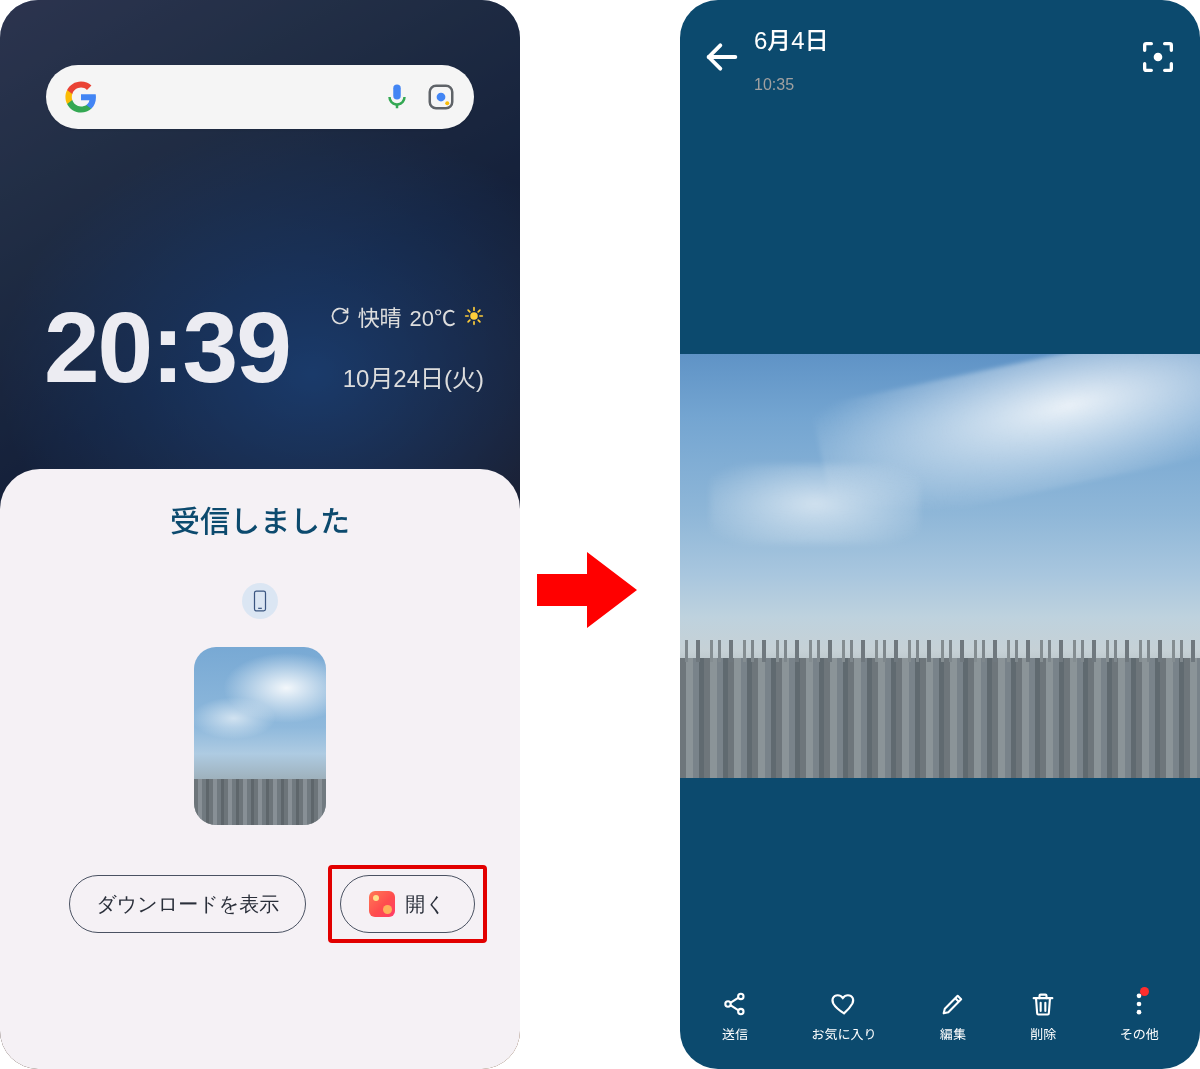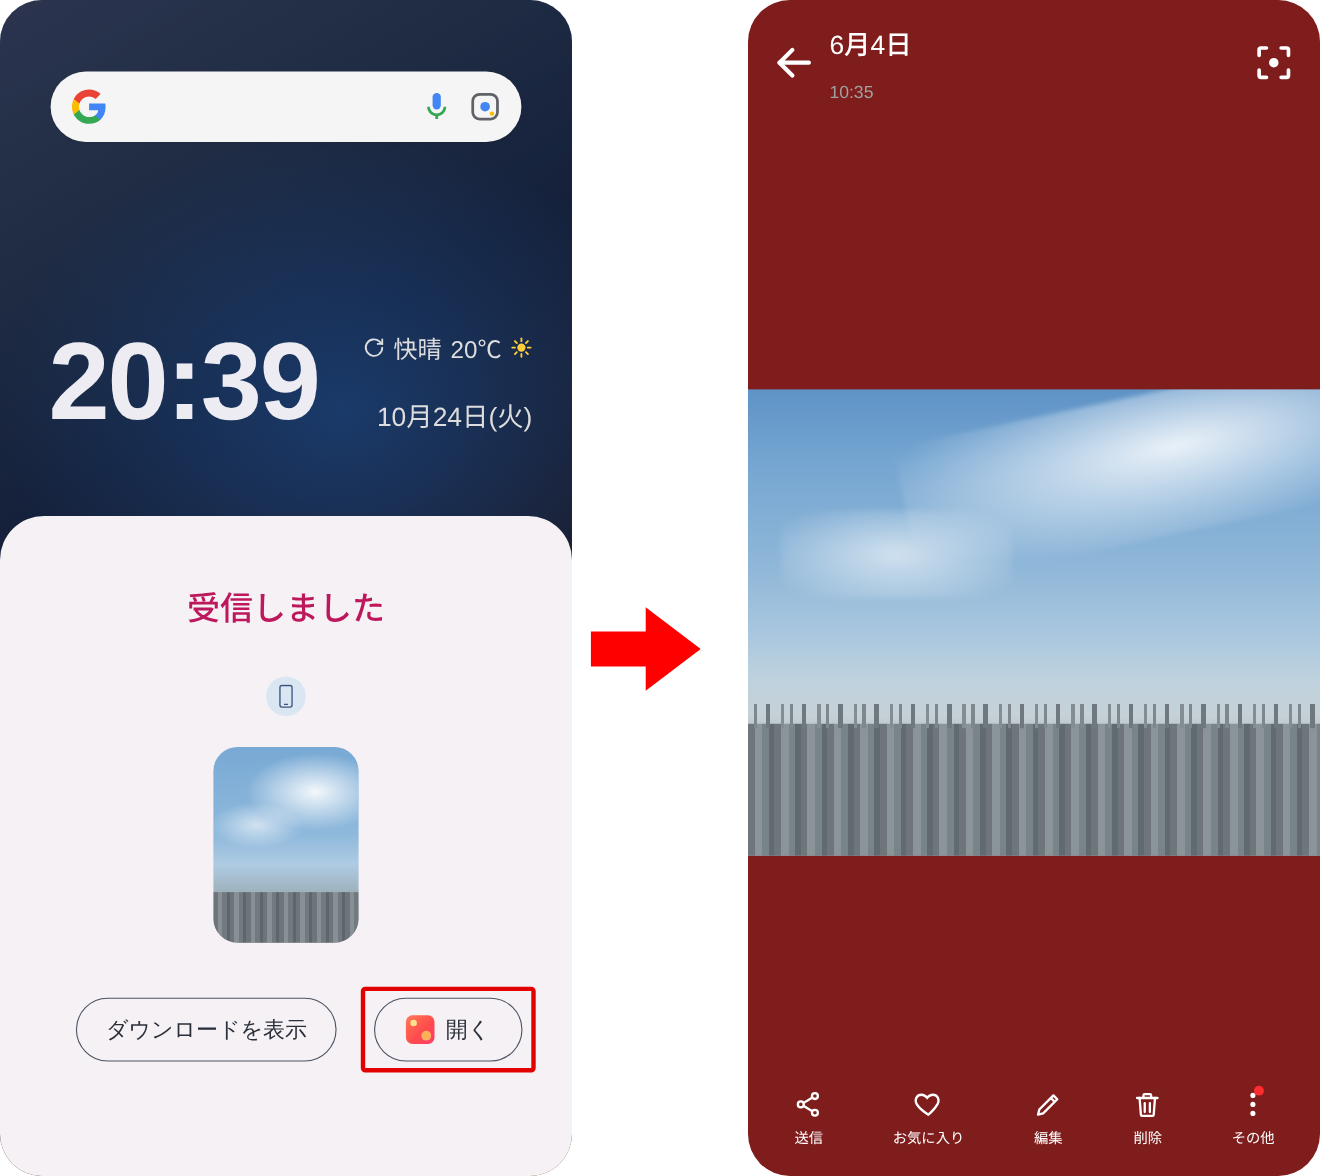--- a/index.html
+++ b/index.html
@@ -63,21 +63,21 @@
   .refresh-icon{ width:20px; height:20px; }
   .sun-icon{ width:20px; height:20px; }
   .date-line{ margin-top:27px; font-size:24px; color:#ddd; }
 
   .sheet{
     position:absolute; left:0; right:0; bottom:0; height:600px;
     background:#f5f1f5; border-top-left-radius:40px; border-top-right-radius:40px;
     text-align:center;
   }
   .sheet-title{
-    margin-top:60px; font-size:30px; font-weight:500; color:#be185d;
+    margin-top:28px; font-size:30px; font-weight:500; color:#0c4a6e;
   }
   .from-row{ margin-top:42px; display:flex; align-items:center; justify-content:center; gap:14px; color:#222; font-size:22px; }
   .device-chip{
     width:36px; height:36px; border-radius:50%; background:#dbe6f3;
     display:flex; align-items:center; justify-content:center;
   }
   .device-chip svg{ width:16px; height:22px; }
 
   .thumb{
     margin:28px auto 0; width:132px; height:178px; border-radius:22px; overflow:hidden;
@@ -112,21 +112,21 @@
   .app-tile::before{ width:6px; height:6px; background:#ffe08a; left:4px; top:4px; }
   .app-tile::after{ width:9px; height:9px; background:#ffb05a; right:3px; bottom:3px; }
 
   
   .arrow{
     position:absolute; left:537px; top:548px; width:100px; height:84px;
     display:flex; align-items:center;
   }
 
   
-  .phone-right{ background:#7f1d1d; color:#fff; margin-left:auto;text-decoration:underline; }
+  .phone-right{ background:#0c4a6e; color:#fff; margin-left:auto;text-decoration:underline; }
   .r-header{ position:absolute; top:22px; left:0; right:0; height:70px; display:flex; align-items:center; padding:0 22px; }
   .back-btn{ width:40px; height:40px; display:flex; align-items:center; justify-content:center; }
   .r-titles{ margin-left:12px; display:flex; flex-direction:column; }
   .r-date{ font-size:24px; font-weight:500; }
   .r-time{ font-size:16px; color:#a0a0a0; margin-top:20px; }
   .lens-btn{ margin-left:auto; width:40px; height:40px; display:flex; align-items:center; justify-content:center; }
 
   .photo{
     position:absolute; top:354px; left:0; right:0; height:424px;
     background:linear-gradient(180deg,#5f93c6 0%,#74a5d1 15%,#8fb7d8 38%,#a8c6de 52%,#bed2de 62%,#c6d1d6 70%,#a7b2b6 78%,#949b9d 100%);

